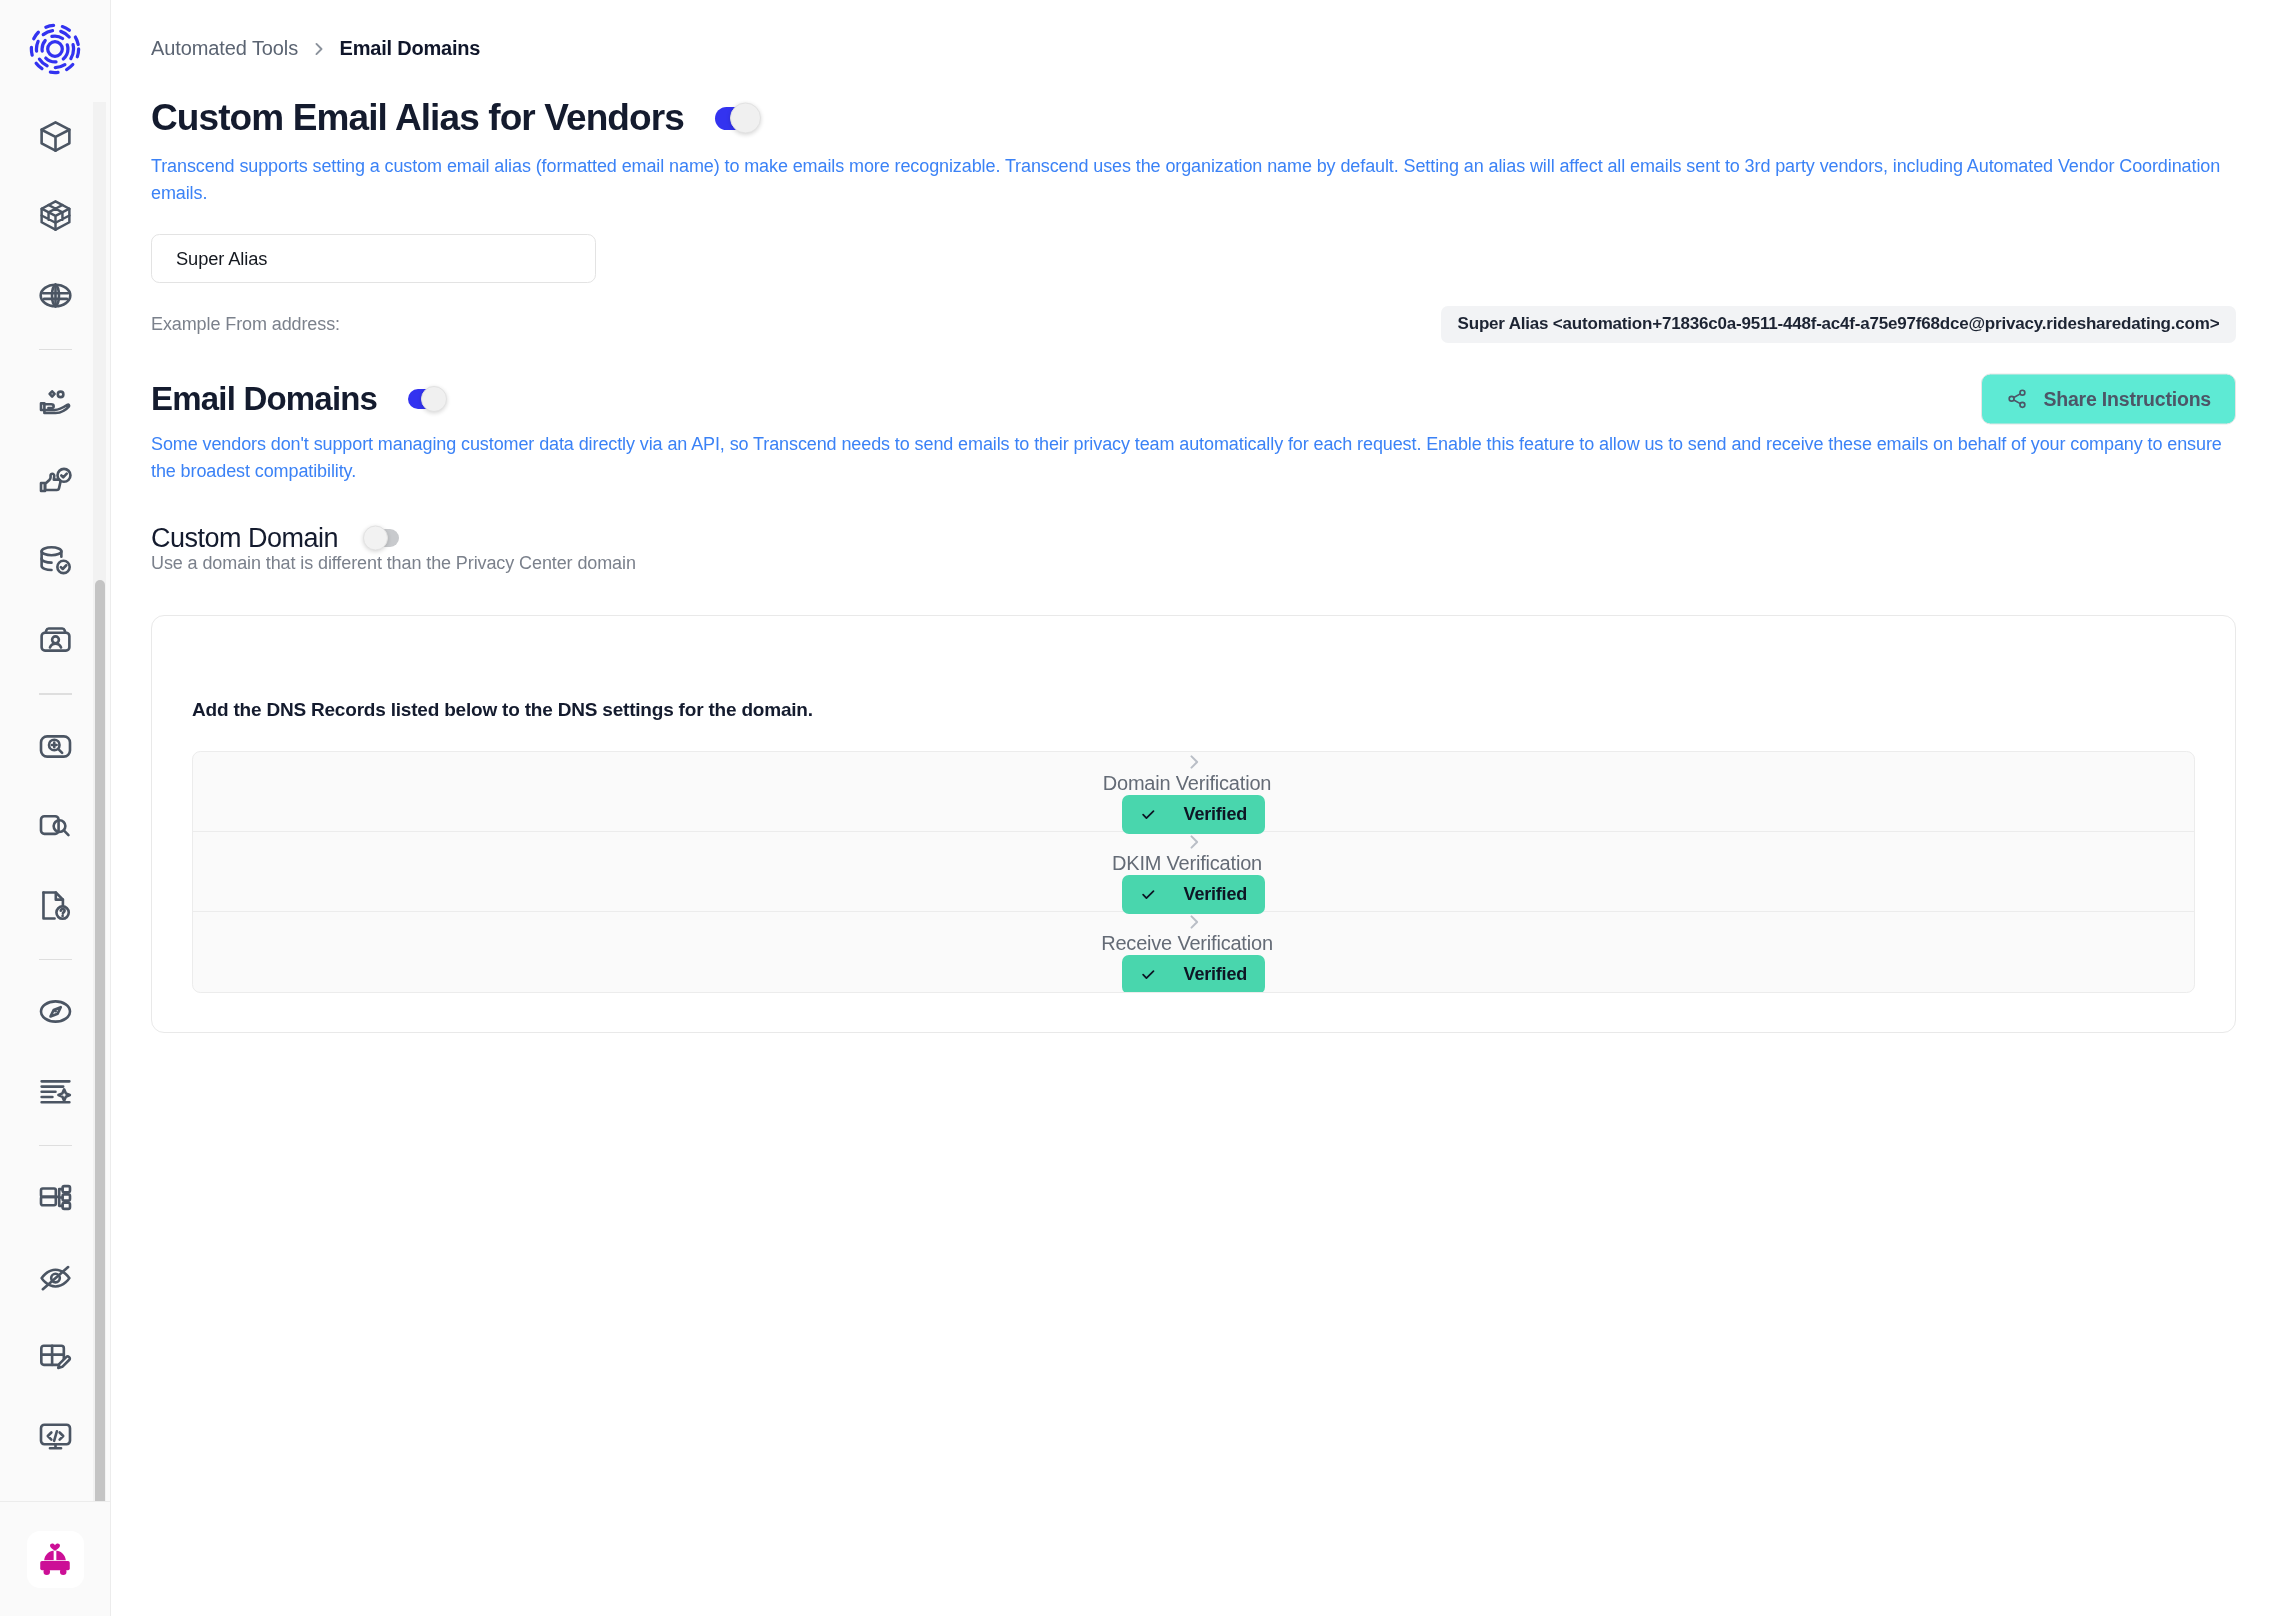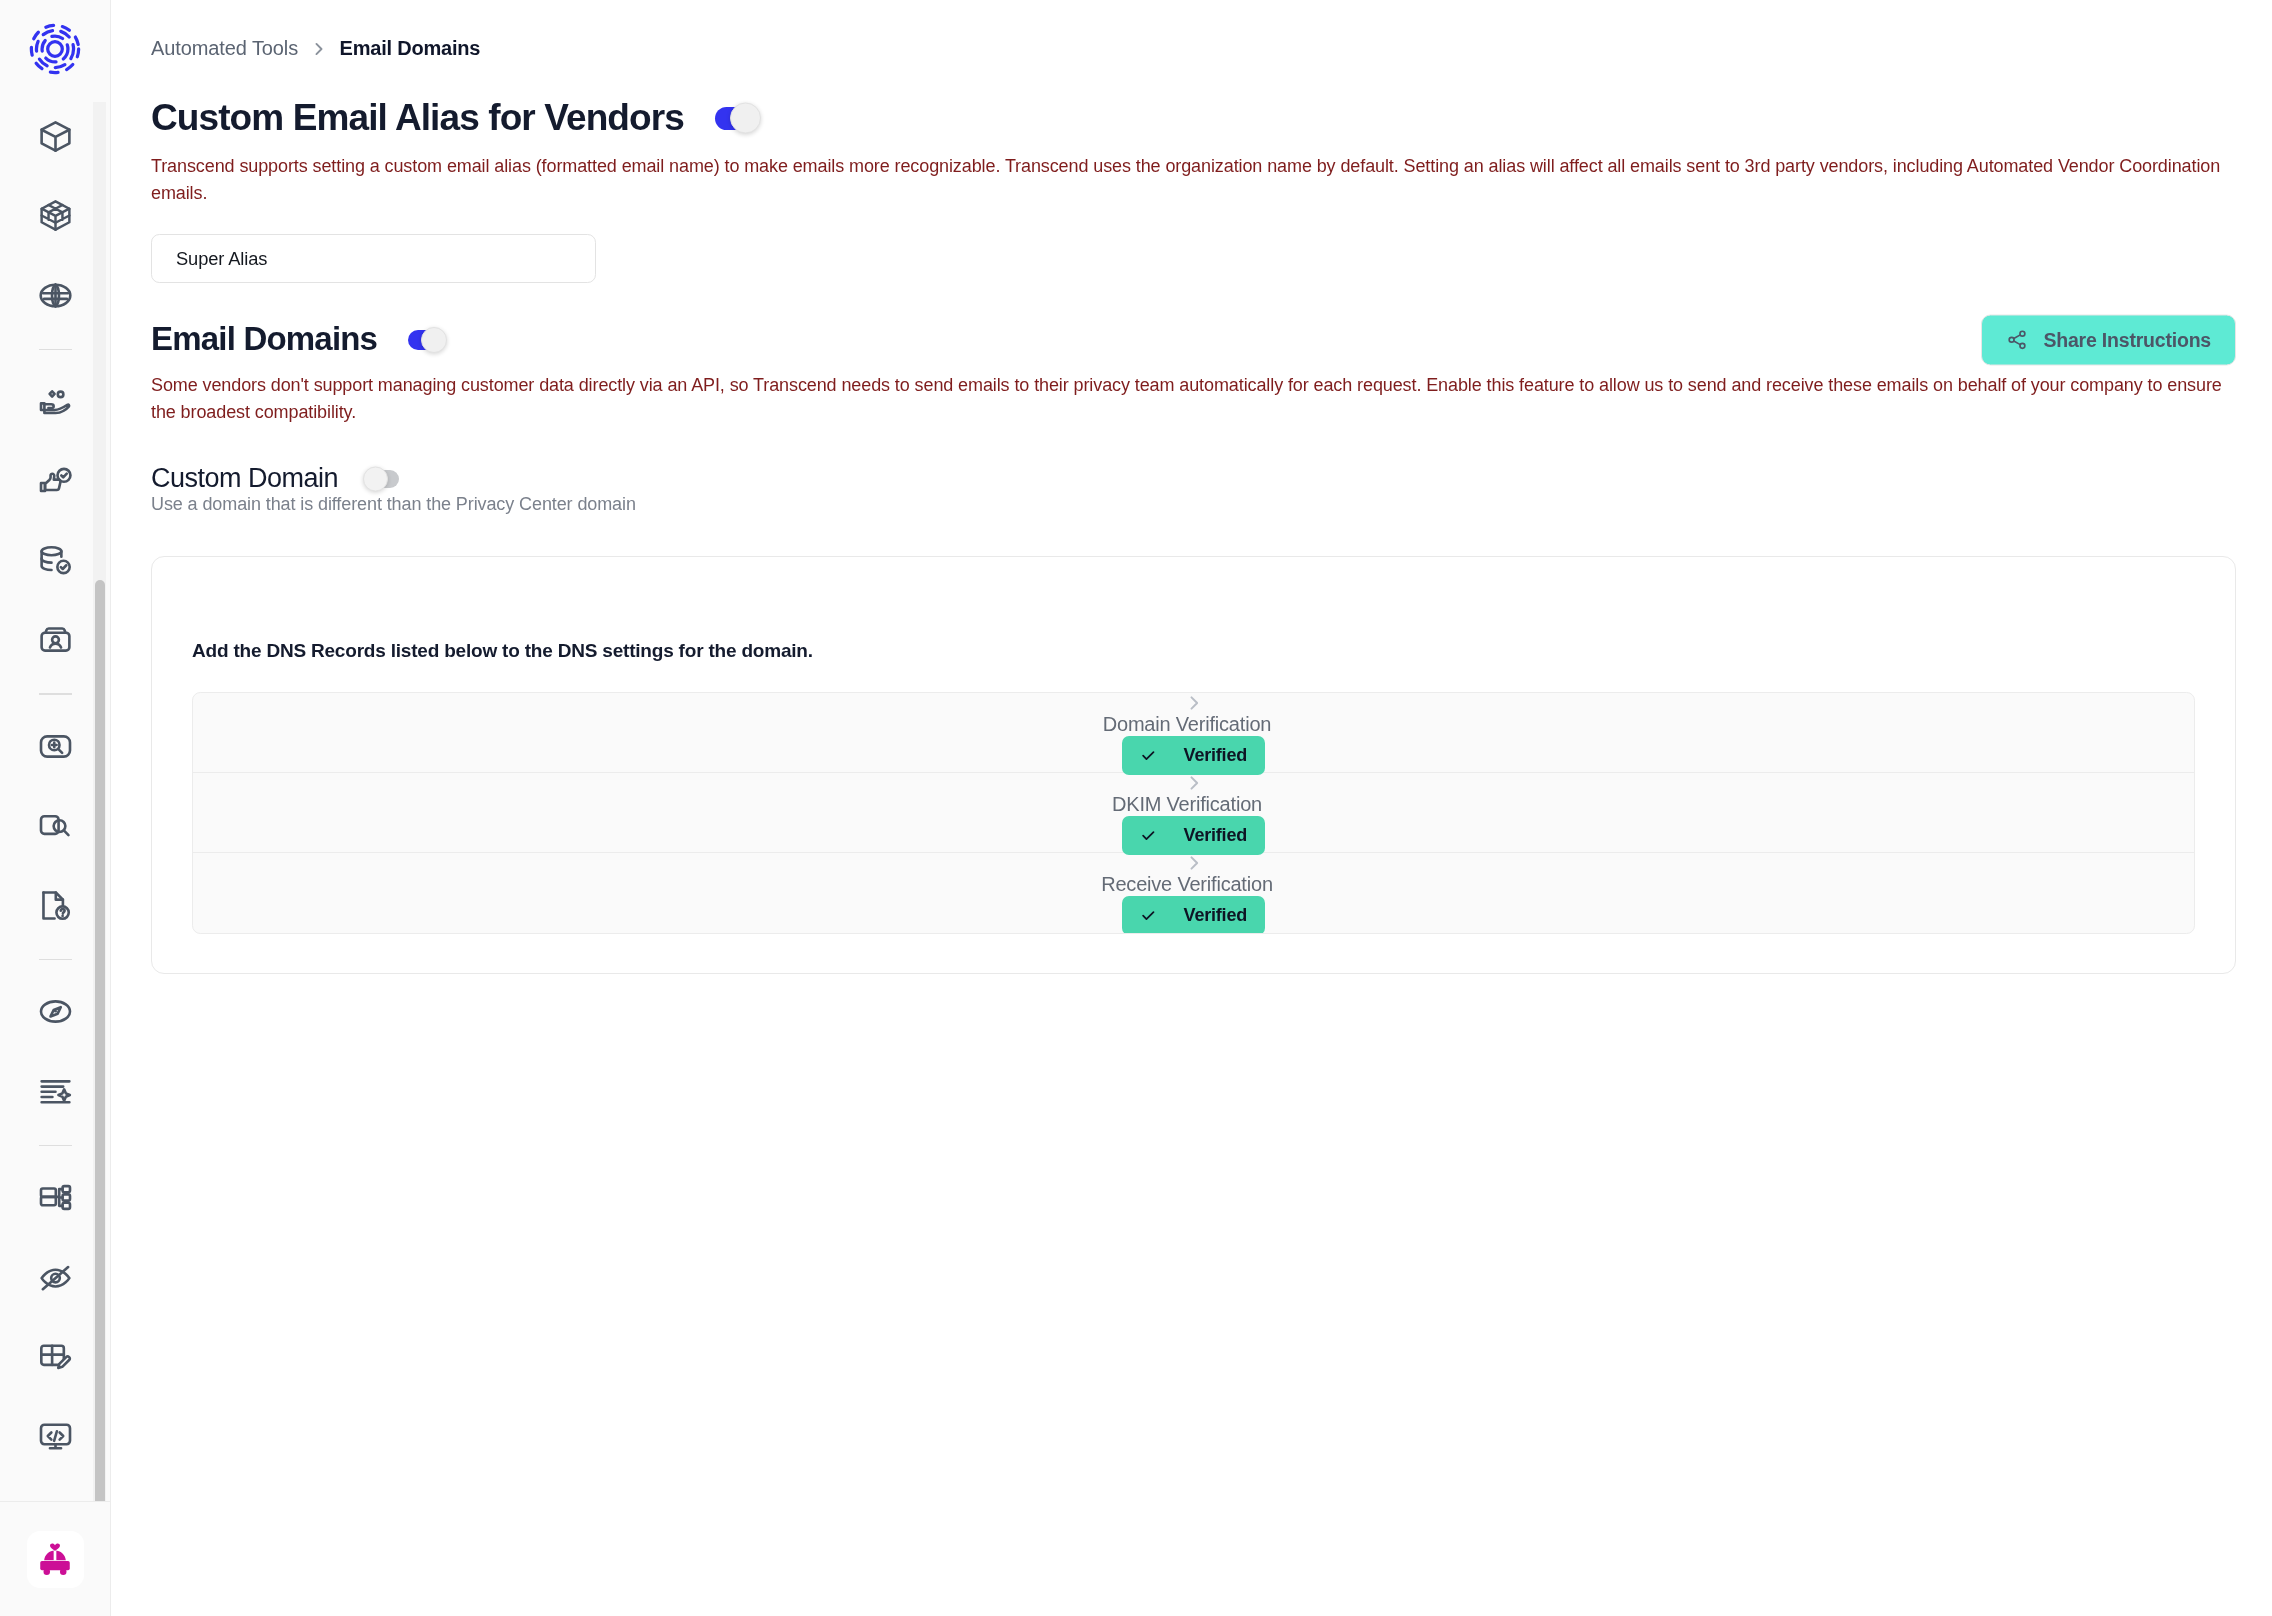--- a/index.html
+++ b/index.html
@@ -170,21 +170,21 @@
   h3.title3 {
     font-size: 27px;
     font-weight: 500;
     color: #141b2e;
     letter-spacing: -0.5px;
     line-height: 1.1;
   }
   p.desc {
     font-size: 18px;
     line-height: 1.52;
-    color: #7f1d1d;
+    color: #3b82f6;
     max-width: 2107px;
     margin-top: 14px;
     letter-spacing: -0.1px;
   }
   p.subdesc {
     font-size: 18px;
     color: #7b818c;
     letter-spacing: -0.1px;
   }
 
@@ -541,20 +541,24 @@
         <span class="toggle lg">
           <span class="track"></span>
           <span class="knob"></span>
         </span>
       </div>
 
       <p class="desc">Transcend supports setting a custom email alias (formatted email name) to make emails more recognizable. Transcend uses the organization name by default. Setting an alias will affect all emails sent to 3rd party vendors, including Automated Vendor Coordination emails.</p>
 
       <input class="alias-input" type="text" value="Super Alias" placeholder="Super Alias" style="">
 
+      <div class="example-row">
+        <span class="example-label">Example From address:</span>
+        <span class="example-pill">Super Alias &lt;automation+71836c0a-9511-448f-ac4f-a75e97f68dce@privacy.ridesharedating.com&gt;</span>
+      </div>
 
       
       <div class="section-head with-action">
         <h2 class="title2">Email Domains</h2>
         <span class="toggle md">
           <span class="track"></span>
           <span class="knob"></span>
         </span>
 
         <button class="share-btn">

